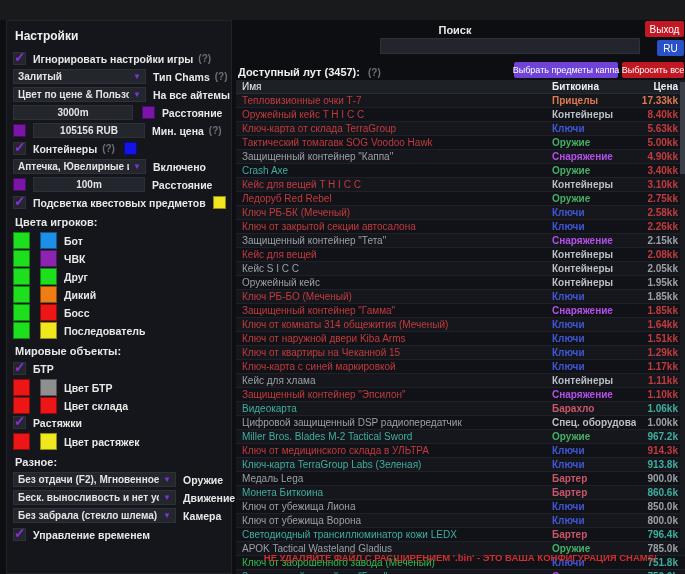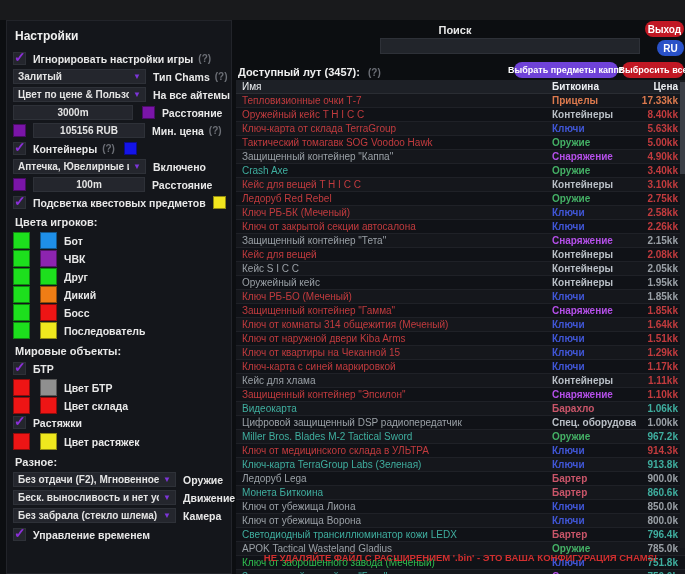--- a/index.html
+++ b/index.html
@@ -33,21 +33,21 @@
   .swatch{width:13px;height:13px;flex:0 0 auto;border:1px solid rgba(0,0,0,.4);box-sizing:border-box;}
   .bigsw{width:17px;height:17px;flex:0 0 auto;border:1px solid rgba(0,0,0,.4);box-sizing:border-box;}
   .ml{margin-left:7px;} .ml2{margin-left:9px;}
   
   .search-label{position:absolute;left:350px;top:24px;width:210px;text-align:center;
       font-size:11px;font-weight:700;color:#e8e8e8;}
   .search-input{position:absolute;left:380px;top:38px;width:260px;height:16px;
       background:#22252b;border:1px solid #2e3138;color:#e8e8e8;font-size:10px;
       font-family:"Liberation Sans",sans-serif;box-sizing:border-box;outline:none;padding:0 4px;}
   .btn{position:absolute;display:flex;align-items:center;justify-content:center;
-      font-weight:700;color:#fff;cursor:pointer;border-radius:8px;box-sizing:border-box;white-space:nowrap;}
+      font-weight:400;color:#fff;cursor:pointer;border-radius:2px;box-sizing:border-box;white-space:nowrap;}
   .btn-exit{left:645px;top:21px;width:39px;height:16px;background:#c11824;font-size:10px;}
   .btn-ru{left:657px;top:40px;width:27px;height:16px;background:#2a52c8;font-size:10px;}
   .btn-kappa{left:514px;top:62px;width:104px;height:16px;background:#6f42d8;font-size:9px;}
   .btn-drop{left:622px;top:62px;width:62px;height:16px;background:#c11824;font-size:9px;}
   .loot-title{position:absolute;left:238px;top:66px;font-size:11px;font-weight:700;color:#f0f0f0;}
   
   .table{position:absolute;left:236px;top:80px;width:449px;}
   .thead{display:flex;align-items:center;height:13px;background:#1d2026;border-bottom:1px solid #2a2d33;}
   .trow{display:flex;align-items:center;height:13px;background:#15171c;border-bottom:1px solid #1f2127;}
   .trow.alt{background:#101217;}
@@ -410,21 +410,21 @@
     <span class="c-price" style="color: rgb(194, 59, 62);">914.3k</span>
   </div>
 
   <div class="trow">
     <span class="c-name" style="color: rgb(63, 174, 159);">Ключ-карта TerraGroup Labs (Зеленая)</span>
     <span class="c-cat" style="color: rgb(64, 86, 214);">Ключи</span>
     <span class="c-price" style="color: rgb(63, 174, 159);">913.8k</span>
   </div>
 
   <div class="trow alt">
-    <span class="c-name" style="color: rgb(154, 160, 166);">Ледоруб Lega</span>
+    <span class="c-name" style="color: rgb(154, 160, 166);">Медаль Lega</span>
     <span class="c-cat" style="color: rgb(201, 85, 105);">Бартер</span>
     <span class="c-price" style="color: rgb(154, 160, 166);">900.0k</span>
   </div>
 
   <div class="trow">
     <span class="c-name" style="color: rgb(63, 174, 159);">Монета Биткоина</span>
     <span class="c-cat" style="color: rgb(201, 85, 105);">Бартер</span>
     <span class="c-price" style="color: rgb(63, 174, 159);">860.6k</span>
   </div>
 

